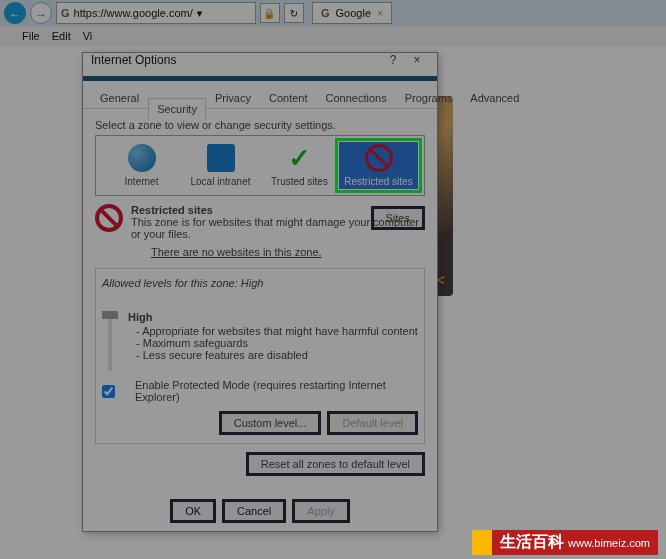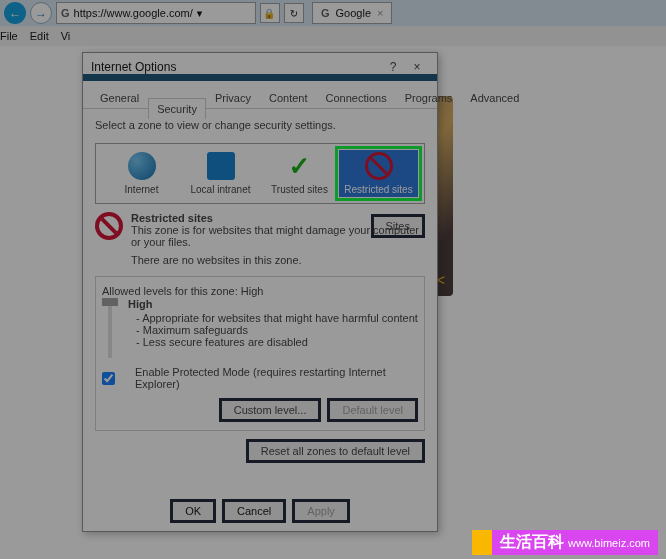--- a/index.html
+++ b/index.html
@@ -6,75 +6,75 @@
 body { margin: 0; width: 666px; height: 559px; background: #fff; overflow: hidden; position: relative; }
 .browser-chrome { background: #d4e3f1; height: 46px; border-bottom: 1px solid #999; }
 .nav-row { height: 26px; display: flex; align-items: center; padding: 2px 4px; gap: 4px; }
 .nav-btn { width: 22px; height: 22px; border: 1px solid #8ab; border-radius: 50%; display: flex; align-items: center; justify-content: center; background: #fff; font-size: 12px; color: #0066cc; }
 .nav-btn.back { background: #0099dd; color: #fff; border: none; }
 .url-box { flex: 0 0 200px; height: 22px; border: 1px solid #999; background: #fff; display: flex; align-items: center; padding: 0 4px; font-size: 11px; gap: 4px; }
 .url-g { font-weight: bold; color: #555; }
 .refresh-btn, .stop-btn { width: 20px; height: 20px; border: 1px solid #999; background: #fff; font-size: 10px; display: flex; align-items: center; justify-content: center; }
 .tab { height: 22px; border: 1px solid #999; background: #fff; display: flex; align-items: center; padding: 0 8px; font-size: 11px; gap: 6px; margin-left: 4px; }
 .tab-close { color: #888; }
-.menu-row { height: 20px; display: flex; align-items: center; padding: 0 0; gap: 12px; font-size: 11px; background: #f0f0f0; }
+.menu-row { height: 20px; display: flex; align-items: center; padding: 0 22px; gap: 12px; font-size: 11px; background: #f0f0f0; }
 .page-bg { position: absolute; top: 46px; left: 0; right: 0; bottom: 0; display: flex; justify-content: center; align-items: flex-start; padding-top: 50px; }
 .google-area { text-align: center; }
 .doodle { width: 240px; height: 200px; background: linear-gradient(135deg, #3a2a2a 20%, #b8904d 45%, #d4a556 60%, #3a2a2a 85%); border-radius: 4px; margin: 0 auto 20px; position: relative; }
 .doodle-letters { position: absolute; top: 10px; right: 10px; color: #fff; font-size: 20px; font-weight: bold; letter-spacing: 18px; }
 .doodle-share { position: absolute; bottom: 8px; right: 8px; color: #f9b700; font-size: 14px; }
 .lucky-btn { display: inline-block; padding: 8px 14px; border: 1px solid #ddd; background: #f8f8f8; font-size: 12px; color: #555; margin-top: 70px; }
 
 .dialog { position: absolute; top: 52px; left: 82px; width: 356px; height: 480px; background: #fff; border: 1px solid #888; box-shadow: 2px 2px 8px rgba(0,0,0,.3); }
-.dlg-title { height: 28px; display: flex; align-items: flex-end; padding: 0 8px; font-size: 12px; border-bottom: 7px solid #0c4a6e; }
+.dlg-title { height: 28px; display: flex; align-items: flex-start; padding: 0 8px; font-size: 12px; border-bottom: 5px solid #0c4a6e; }
 .dlg-title span:first-child { flex: 1; }
 .dlg-help, .dlg-close { width: 24px; text-align: center; font-size: 12px; color: #333; cursor: pointer; }
 .tabs { display: flex; padding: 6px 8px 0; font-size: 11px; border-bottom: 1px solid #ccc; }
 .tab-btn { padding: 4px 8px; border: 1px solid transparent; border-bottom: none; color: #333; cursor: pointer; }
 .tab-btn.active { border-color: #ccc; background: #fff; position: relative; top: 11px; }
 .dlg-body { padding: 10px 12px; font-size: 11px; color: #333; }
-.zone-label { margin-bottom: 12px; }
+.zone-label { margin-bottom: 4px; }
 .zone-box { border: 1px solid #999; padding: 6px; display: flex; }
 .zone-item { flex: 1; text-align: center; font-size: 10px; padding: 2px; cursor: pointer; }
 .zone-item.selected { background: #1a6bd8; color: #fff; }
 .zone-item.highlighted { outline: 3px solid #00ff33; outline-offset: 1px; }
 .zone-icon { width: 28px; height: 28px; margin: 0 auto 4px; display: flex; align-items: center; justify-content: center; font-size: 18px; }
 .globe { background: radial-gradient(circle at 30% 30%, #6bc4f5, #0066aa); border-radius: 50%; }
 .monitor { background: #0077cc; border-radius: 3px; }
 .check { color: #0a0; font-size: 26px; font-weight: bold; }
 .restricted-icon { border: 3px solid #cc0022; border-radius: 50%; position: relative; }
 .restricted-icon::after { content: ""; position: absolute; width: 100%; height: 3px; background: #cc0022; top: 50%; left: 0; transform: translateY(-50%) rotate(45deg); }
 .zone-desc { display: flex; align-items: flex-start; gap: 8px; margin-top: 8px; }
 .big-restricted { width: 28px; height: 28px; border: 4px solid #cc0022; border-radius: 50%; position: relative; flex-shrink: 0; }
 .big-restricted::after { content: ""; position: absolute; width: 100%; height: 4px; background: #cc0022; top: 50%; left: 0; transform: translateY(-50%) rotate(45deg); }
 .zone-desc-text { font-size: 11px; }
 .zone-desc-title { font-weight: bold; }
 .sites-btn { float: right; padding: 3px 18px; border: 1px solid #999; background: #eee; font-size: 11px; margin-top: -34px; cursor: pointer; }
-.no-sites { margin-left: 36px; margin-top: 6px; }
+.no-sites { margin-left: 56px; margin-top: 6px; text-decoration: underline; }
 .sec-level { margin-top: 10px; }
 .sec-box { border: 1px solid #ccc; padding: 8px 6px; margin-top: 4px; }
-.allowed { margin-bottom: 1px; }
+.allowed { margin-bottom: 22px; font-style: italic; }
 .level-row { display: flex; gap: 10px; }
 .slider { width: 16px; height: 60px; position: relative; }
 .slider-track { width: 4px; height: 100%; background: #ddd; margin: 0 auto; }
 .slider-thumb { width: 16px; height: 8px; background: #999; position: absolute; top: 0; }
 .level-text { font-size: 11px; }
 .level-name { font-weight: bold; margin-bottom: 2px; }
 .level-bullets { padding-left: 8px; }
 .level-bullets div::before { content: "- "; }
 .protected { margin-top: 8px; display: flex; align-items: center; gap: 20px; }
 .protected input { margin: 0; }
 .btn-row { display: flex; justify-content: flex-end; gap: 6px; margin-top: 8px; text-align: center; }
 .btn { padding: 3px 12px; border: 3px solid #0f172a; background: #eee; font-size: 11px; cursor: pointer; }
 .btn.disabled { color: #999; }
 .reset-row { display: flex; justify-content: flex-end; margin-top: 8px; }
 .dlg-footer { position: absolute; bottom: 8px; left: 0; right: 0; display: flex; justify-content: center; gap: 6px; }
 
 .dim-overlay { position: absolute; inset: 0; background: rgba(30,30,30,0.45); pointer-events: none; }
-.watermark { position: absolute; bottom: 4px; right: 8px; background: #d946ef; color: #fff; font-size: 11px; padding: 2px 8px; display: flex; align-items: center; gap: 4px; border-left: 20px solid #f9b700; }
+.watermark { position: absolute; bottom: 4px; right: 8px; background: #b91c1c; color: #fff; font-size: 11px; padding: 2px 8px; display: flex; align-items: center; gap: 4px; border-left: 20px solid #f9b700; }
 .watermark-cn { font-size: 16px; font-weight: bold; }
 </style>
 </head>
 <body>
 
 <div class="browser-chrome">
   <div class="nav-row">
     <div class="nav-btn back">←</div>
     <div class="nav-btn">→</div>
     <div class="url-box">

